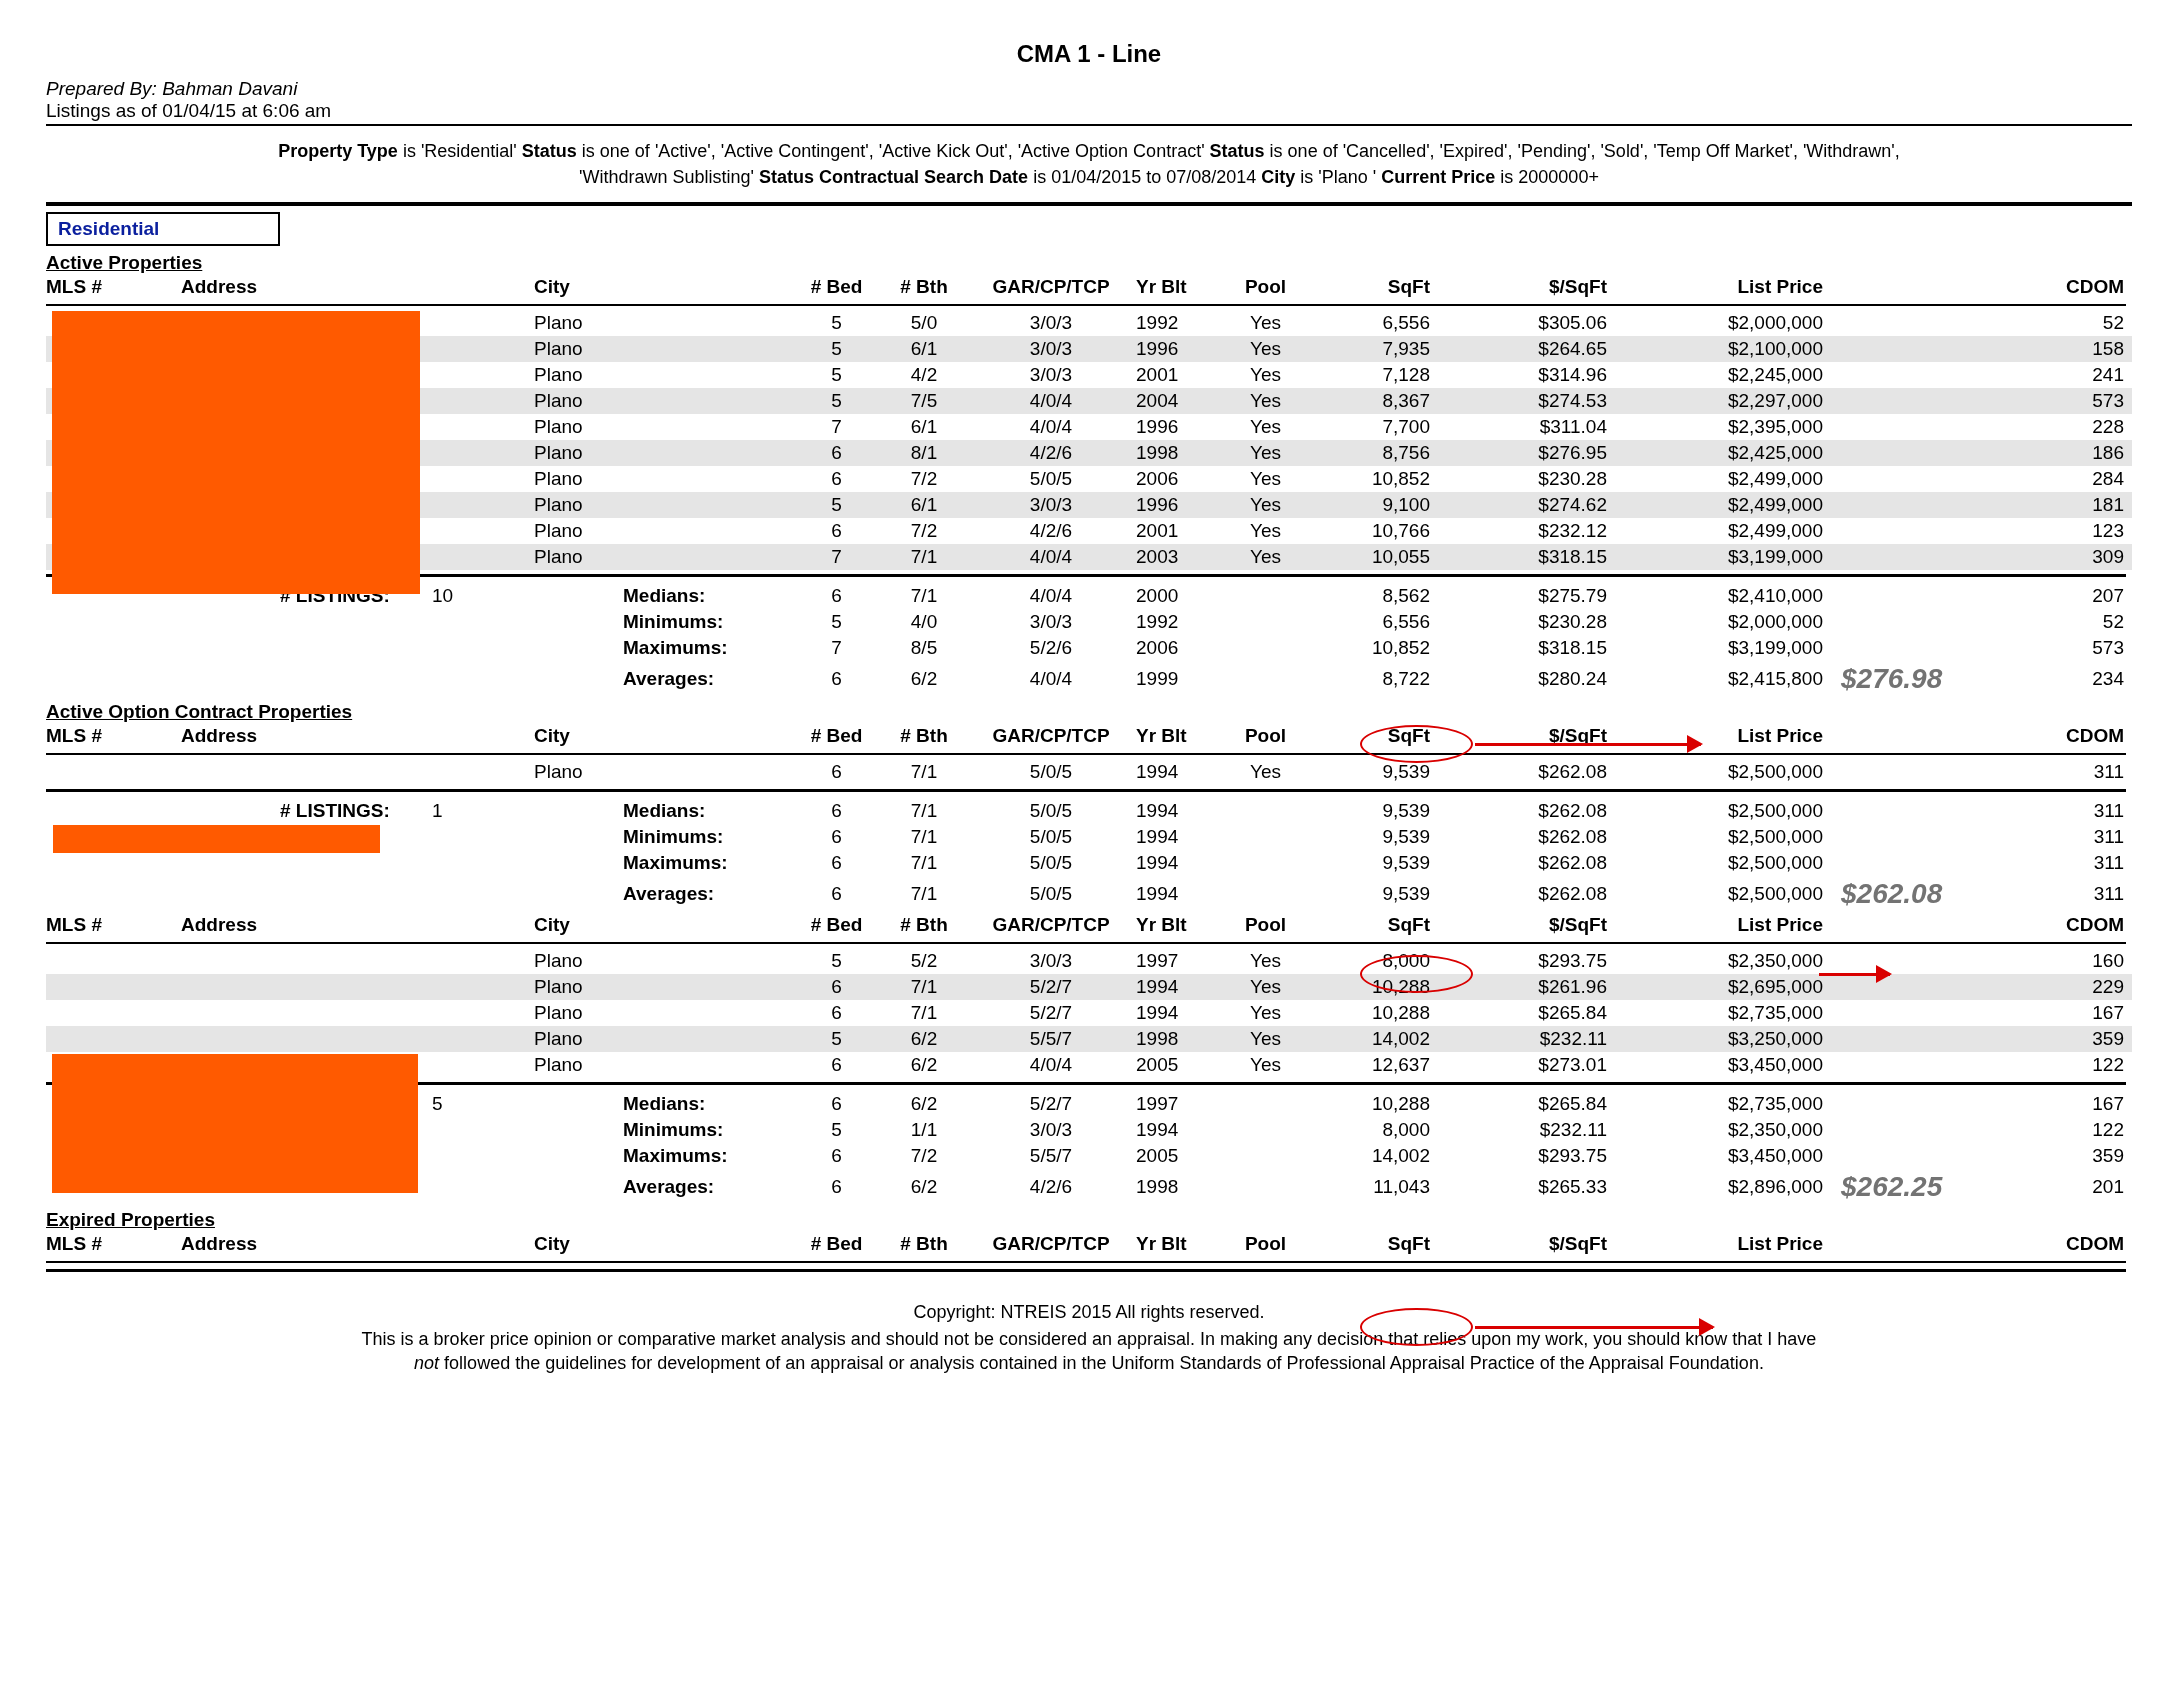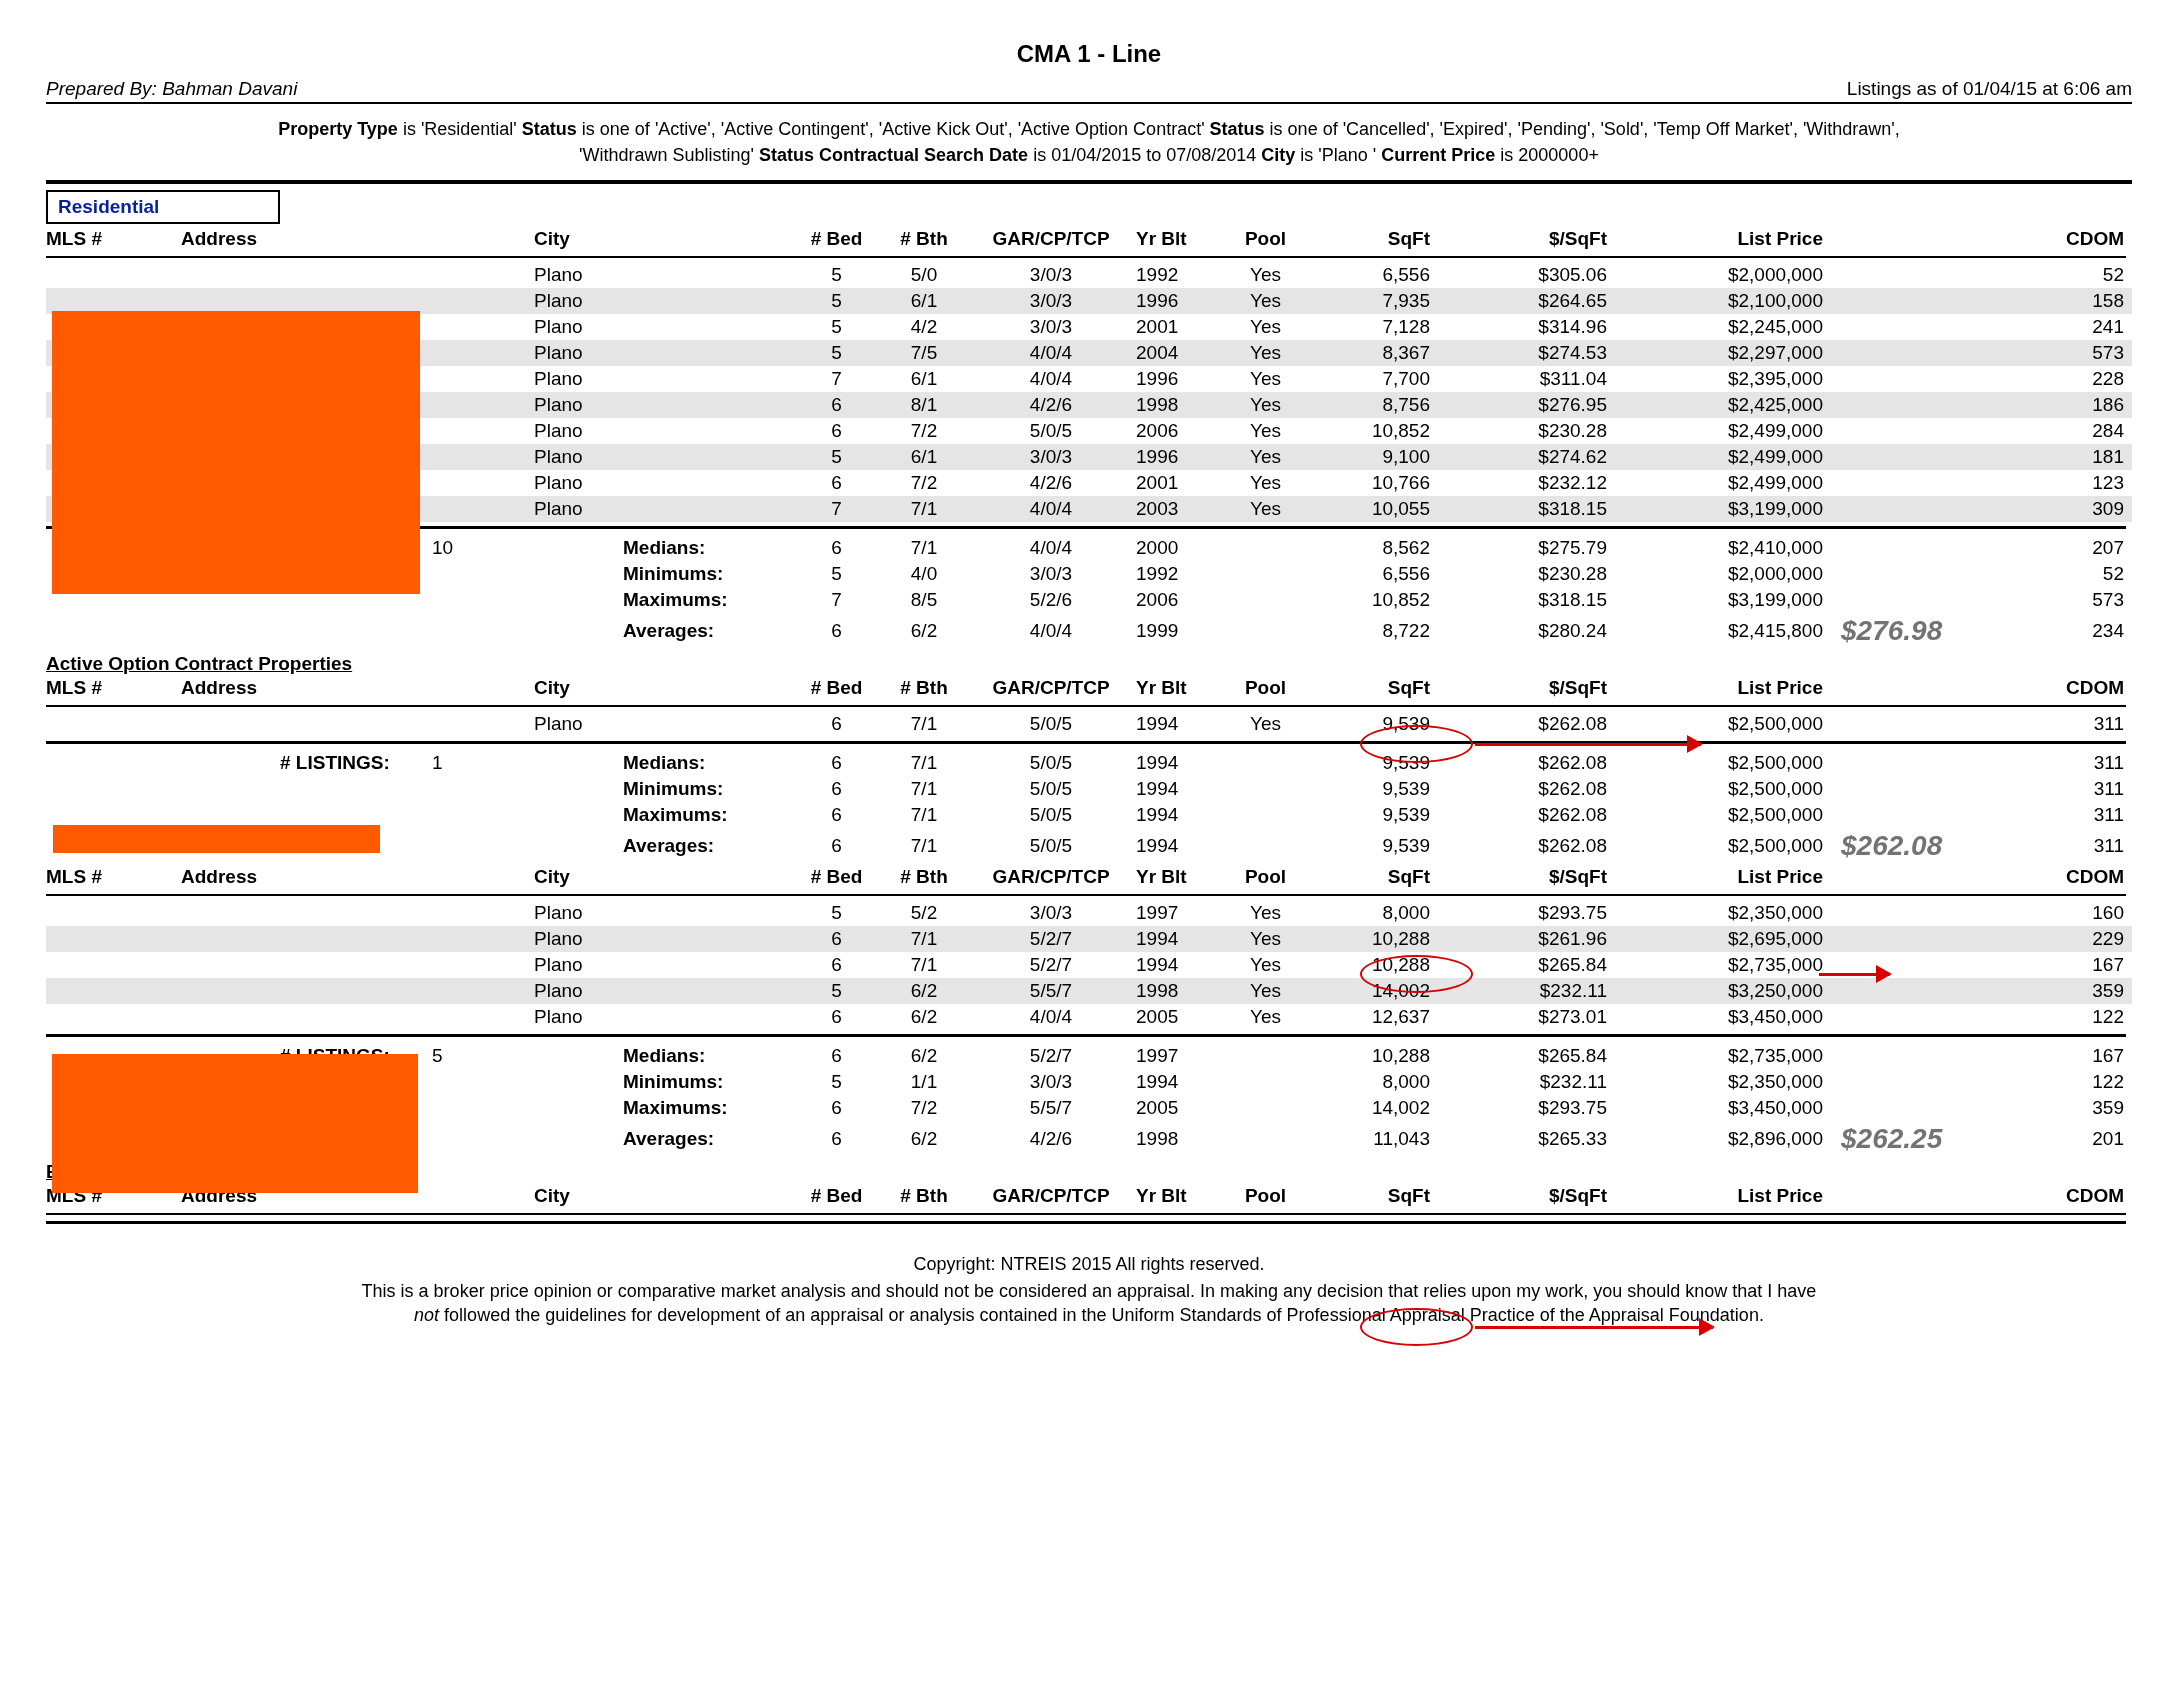--- a/index.html
+++ b/index.html
@@ -7,21 +7,21 @@
     margin: 0;
     padding: 40px 46px;
     font-size: 19px;
     color: #000;
     width: 2178px;
     height: 1683px;
     box-sizing: border-box;
     position: relative;
   }
   .title { text-align: center; font-weight: 700; font-size: 24px; margin-bottom: 10px; }
-  .topbar { display: flex; justify-content: space-between; font-style: italic; border-bottom: 2px solid #000; padding-bottom: 2px; margin-bottom: 8px; }
+  .topbar { display: flex; justify-content: space-between; font-style: italic; border-bottom: 2px solid #000; padding-bottom: 2px; margin-bottom: 8px; flex-direction: column; }
   .topbar .listings { font-style: normal; }
   .filters { text-align: center; font-size: 18px; line-height: 26px; padding: 4px 99px 8px; }
   .filters .b { font-weight: 700; }
   .hr-thick { border-top: 4px solid #000; margin: 4px 0 6px; }
   .hr-thin  { border-top: 2px solid #000; margin: 2px 0; }
   .hr-med   { border-top: 3px solid #000; margin: 2px 0 4px; }
 
   .residential-box {
     border: 2.5px solid #000;
     display: inline-block;
@@ -112,20 +112,21 @@
   <span class="b">Status Contractual Search Date</span><span> is 01/04/2015 to 07/08/2014   </span>
   <span class="b">City</span><span> is 'Plano '   </span>
   <span class="b">Current Price</span><span> is 2000000+</span>
 </div>
 
 <div class="hr-thick"></div>
 
 <div class="residential-box">Residential</div>
 
 <div id="sections">
+    <div class="section-title">Active Properties</div>
     <table>
       <tbody>
         <tr>
     <th class="c-mls">MLS #</th>
           <th class="c-addr">Address</th>
           <th class="c-city">City</th>
     <th class="c-bed"># Bed</th>
           <th class="c-bth"># Bth</th>
           <th class="c-gcp">GAR/CP/TCP</th>
     <th class="c-yr">Yr Blt</th>

